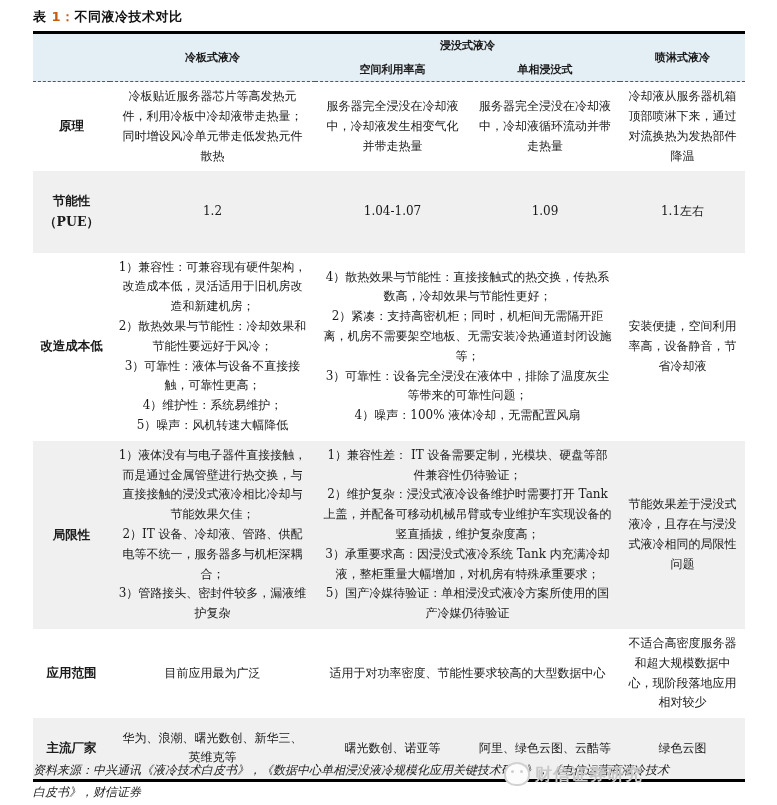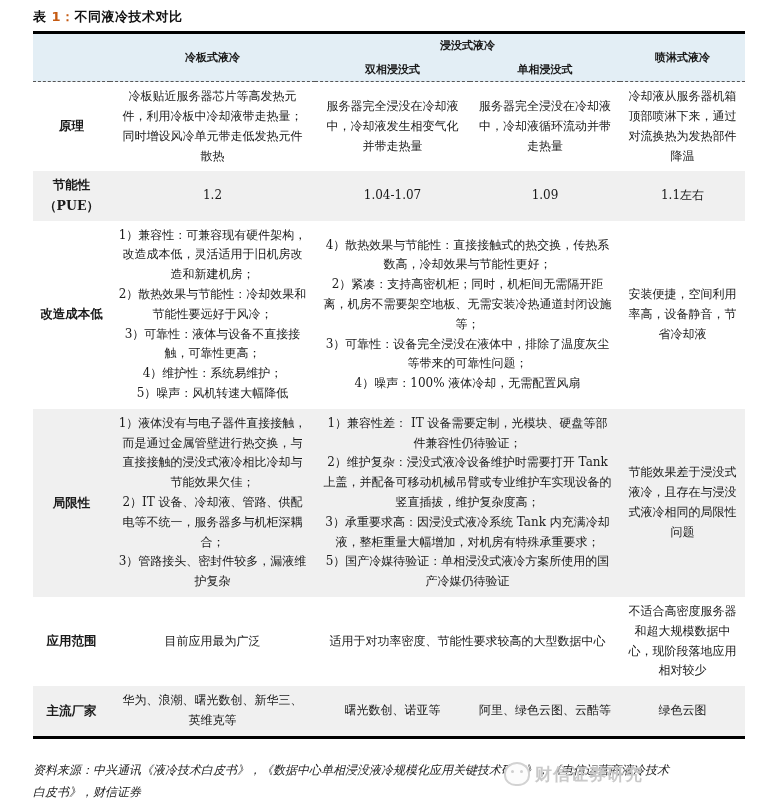--- a/index.html
+++ b/index.html
@@ -47,21 +47,21 @@
     background: #e3eef5;
     font-weight: bold;
     font-size: 11px;
     padding: 3px 4px;
     line-height: 1.6;
   }
   thead th.hdr-bottom { border-bottom: 1px dashed #555; }
   tbody th.row-label {
     font-weight: bold;
     font-size: 12.5px;
-    padding: 4px 2px;
+    padding: 20px 2px;
   }
   tr.shade th, tr.shade td { background: #f0f0f0; }
 
   .cell p, .cell .li { margin: 0; }
   .li { text-align: center; }
 
   .src-note {
     position: absolute; left: 33px; top: 760px;
     width: 640px;
     font-size: 12px;
@@ -112,21 +112,21 @@
         <col class="c-spray">
     </colgroup>
     <thead>
       <tr>
         <th rowspan="2" class="hdr-bottom"></th>
         <th rowspan="2" class="hdr-bottom">冷板式液冷</th>
         <th colspan="2">浸没式液冷</th>
         <th rowspan="2" class="hdr-bottom">喷淋式液冷</th>
       </tr>
       <tr>
-        <th class="hdr-bottom">双相浸没式</th>
+        <th class="hdr-bottom">空间利用率高</th>
         <th class="hdr-bottom">单相浸没式</th>
       </tr>
     </thead>
     <tbody>
 
       <tr>
         <th class="row-label">原理</th>
         <td class="cell">冷板贴近服务器芯片等高发热元件，利用冷板中冷却液带走热量；同时增设风冷单元带走低发热元件散热</td>
         <td class="cell">服务器完全浸没在冷却液中，冷却液发生相变气化并带走热量</td>
         <td class="cell">服务器完全浸没在冷却液中，冷却液循环流动并带走热量</td>

